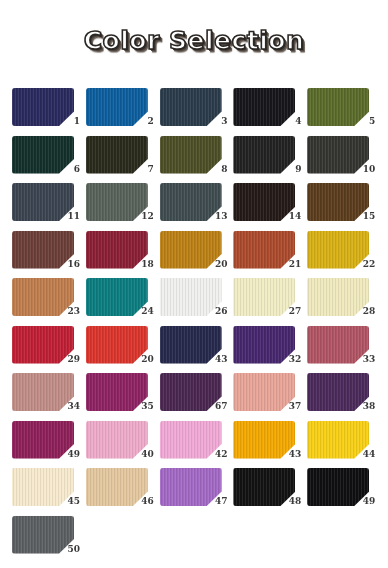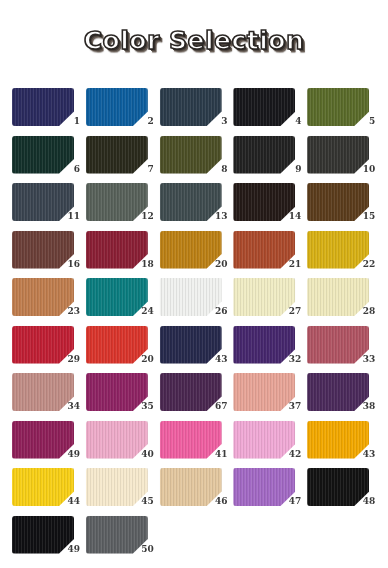--- a/index.html
+++ b/index.html
@@ -251,24 +251,20 @@
     </div>
     <div class="swatch-cell">
       <div class="swatch" style="background-color: rgb(142, 32, 89);"></div>
       <div class="swatch-label">49</div>
     </div>
     <div class="swatch-cell">
       <div class="swatch" style="background-color: rgb(238, 171, 201);"></div>
       <div class="swatch-label">40</div>
     </div>
     <div class="swatch-cell">
-      <div class="swatch" style="background-color: rgb(239, 95, 161);"></div>
-      <div class="swatch-label">41</div>
-    </div>
-    <div class="swatch-cell">
       <div class="swatch" style="background-color: rgb(240, 169, 213);"></div>
       <div class="swatch-label">42</div>
     </div>
     <div class="swatch-cell">
       <div class="swatch" style="background-color: rgb(242, 168, 0);"></div>
       <div class="swatch-label">43</div>
     </div>
     <div class="swatch-cell">
       <div class="swatch" style="background-color: rgb(247, 207, 22);"></div>
       <div class="swatch-label">44</div>

